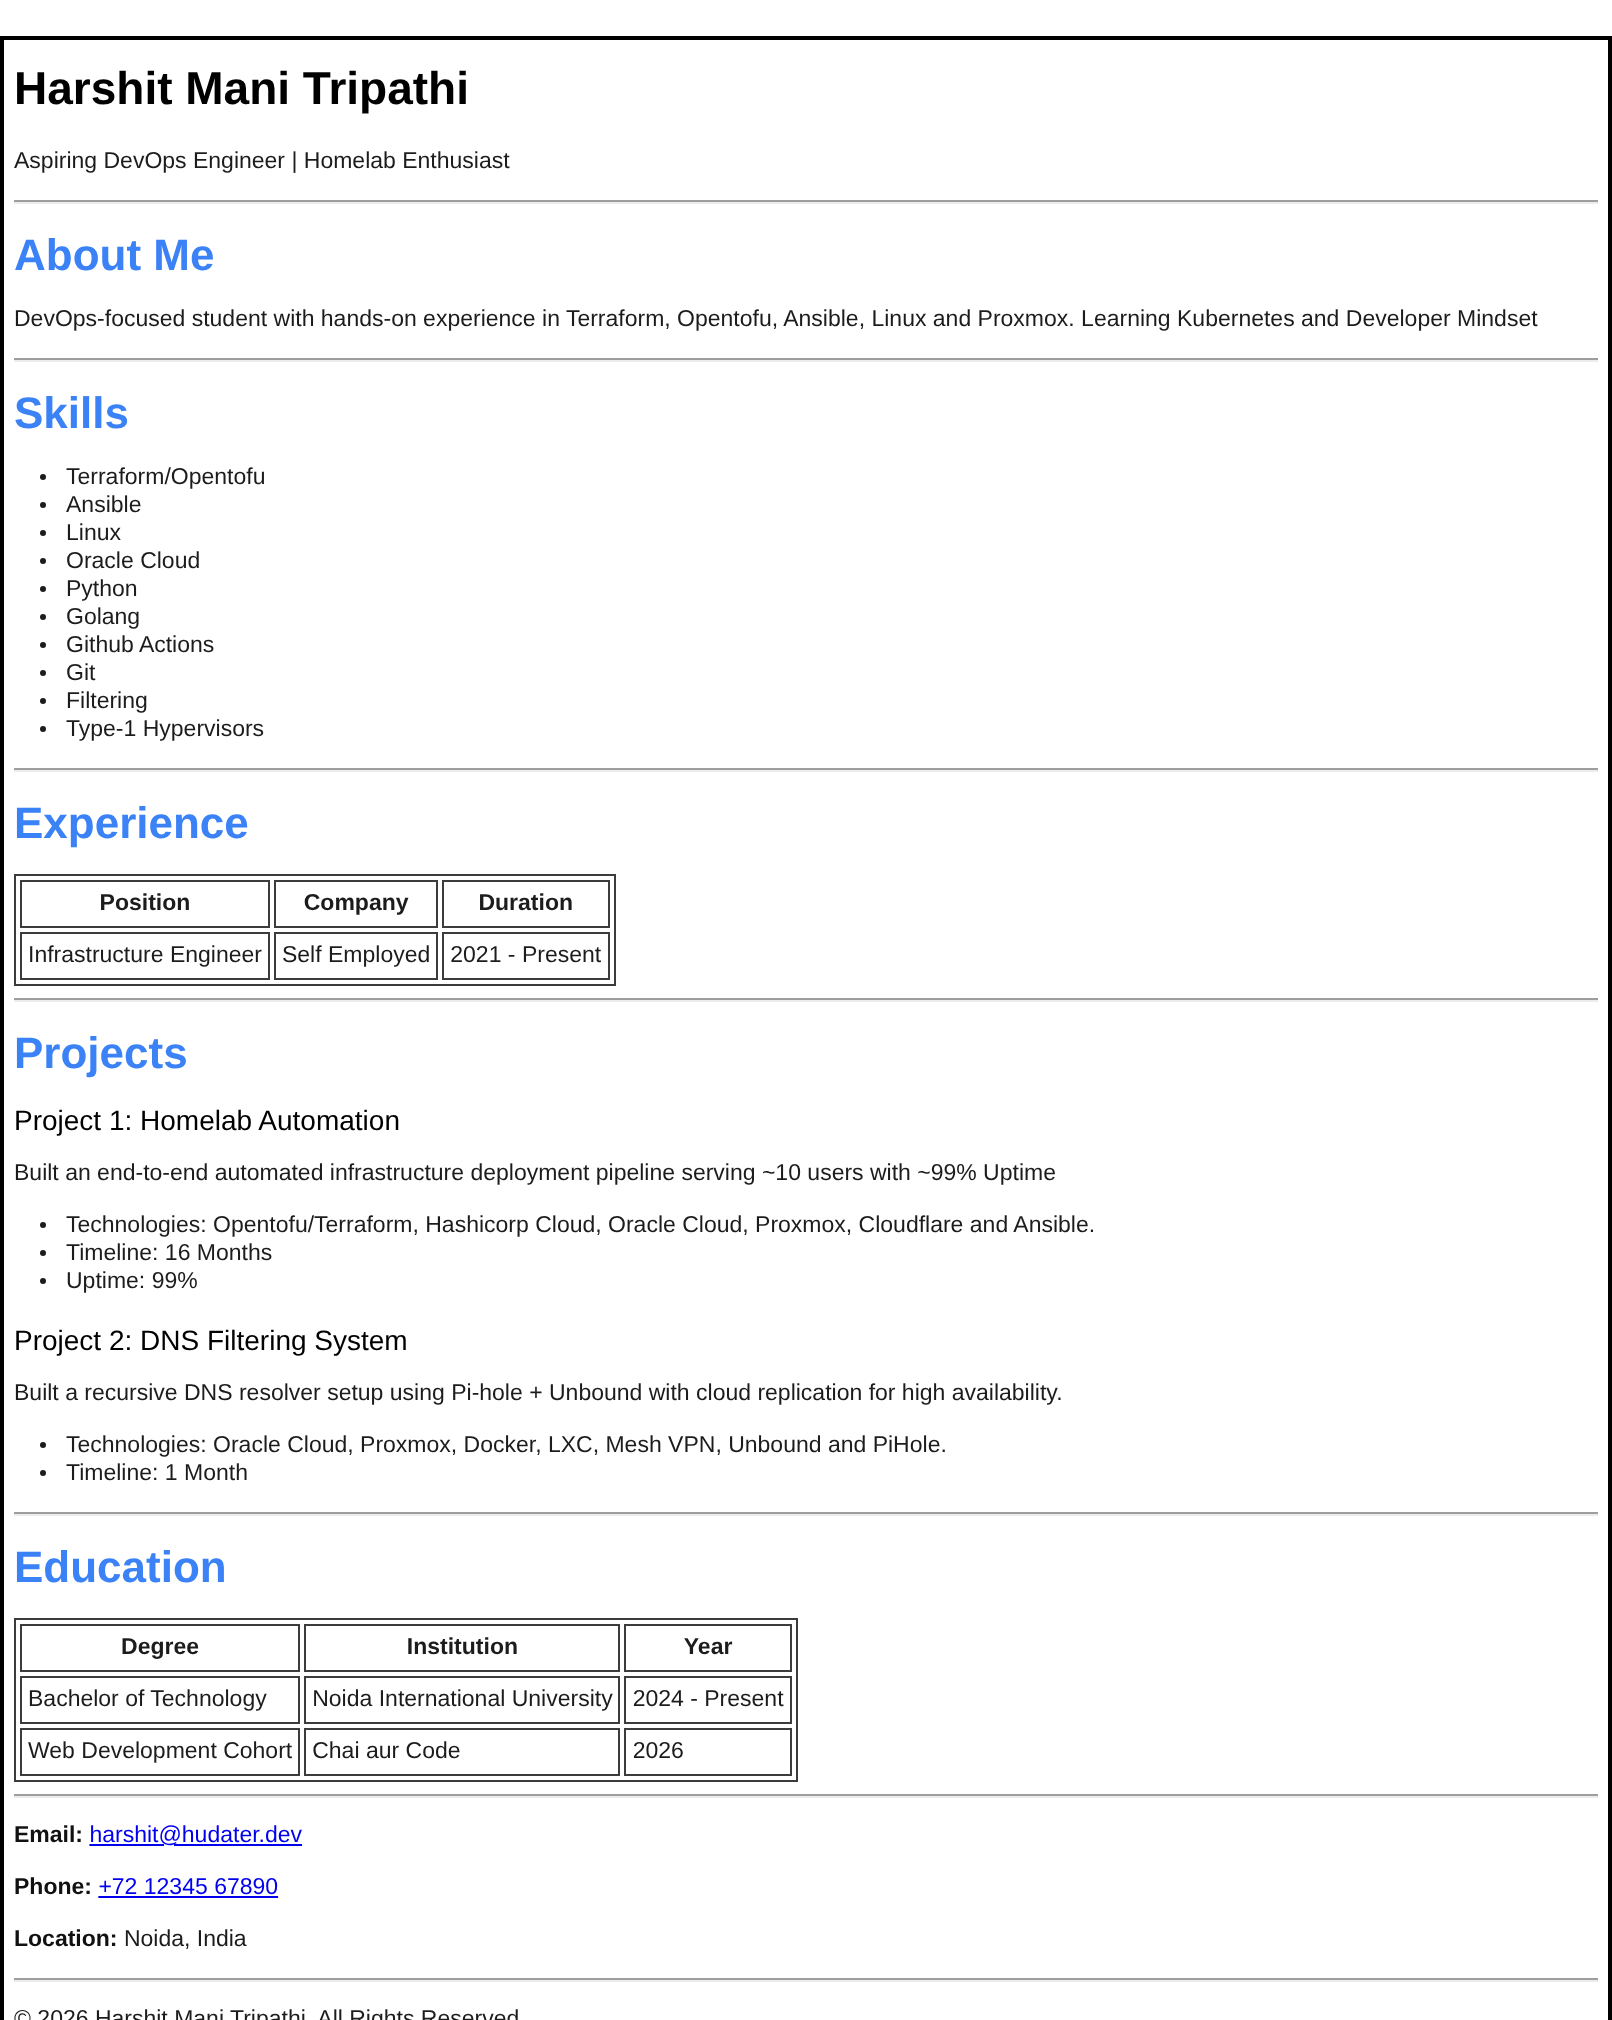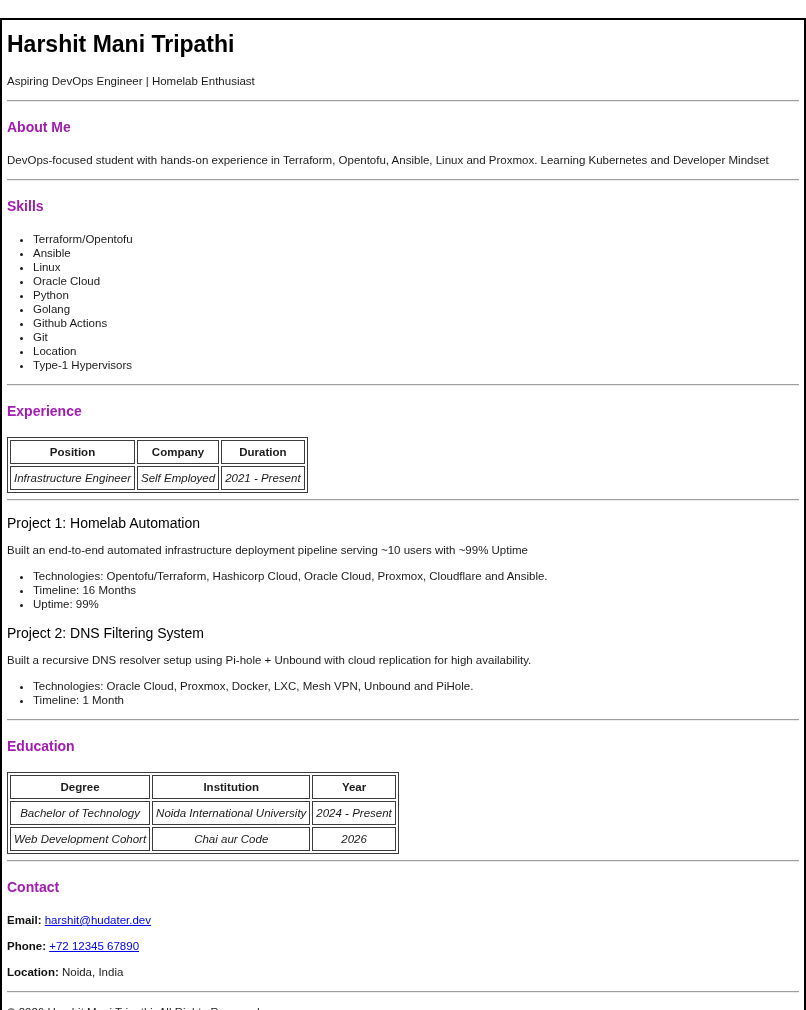--- a/index.html
+++ b/index.html
@@ -11,42 +11,42 @@
     background: #fff;
     padding: 4px 5px;
     overflow: hidden;
     font-family: "Liberation Sans", "DejaVu Sans", sans-serif;
     font-size: 11.5px;
     line-height: 14px;
     color: #1c1c1c;
     margin-top: 18px;
   }
   h1 { font-size: 23px; line-height: 27px; margin: 7px 0 16px; color: #000; font-weight: bold; }
-  h2 { font-size: 14px; line-height: 21px; margin: 15px 0; color: #a21caf; font-weight: bold; }
+  h2 { font-size: 22px; line-height: 21px; margin: 15px 0; color: #3b82f6; font-weight: bold; }
   h3 { font-size: 14px; line-height: 16px; margin: 14px 0 12px; color: #000; font-weight: normal; }
   p  { margin: 12px 0; }
   ul { margin: 12px 0; padding-left: 26px; }
   li { line-height: 14px; }
   hr {
     height: 0;
     border: none;
     border-top: 1px solid #9e9e9e;
     border-bottom: 1px solid #ececec;
     margin: 6px 0;
   }
   table {
     border-collapse: separate;
     border-spacing: 2px;
     border: 1px solid #3c3c3c;
     font-size: 11.5px;
     line-height: 14px;
   }
   th, td { border: 1px solid #3c3c3c; padding: 4px 3px; }
   th { font-weight: bold; text-align: center; }
-  td { text-align: center; font-style: italic; }
+  td { text-align: left; }
   a { color: #0000ee; text-decoration: underline; cursor: pointer; }
   strong { color: #111; }
 </style>
 </head>
 <body>
 
 <div class="page">
 
   <header>
     <h1>Harshit Mani Tripathi</h1>
@@ -66,21 +66,21 @@
     <h2>Skills</h2>
     <ul>
       <li>Terraform/Opentofu</li>
       <li>Ansible</li>
       <li>Linux</li>
       <li>Oracle Cloud</li>
       <li>Python</li>
       <li>Golang</li>
       <li>Github Actions</li>
       <li>Git</li>
-      <li>Location</li>
+      <li>Filtering</li>
       <li>Type-1 Hypervisors</li>
     </ul>
   </section>
 
   <hr>
 
   <section>
     <h2>Experience</h2>
     <table>
       <thead>
@@ -96,20 +96,21 @@
           <td>Self Employed</td>
           <td>2021 - Present</td>
         </tr>
       </tbody>
     </table>
   </section>
 
   <hr>
 
   <section>
+    <h2>Projects</h2>
 
     <h3>Project 1: Homelab Automation</h3>
     <p>Built an end-to-end automated infrastructure deployment pipeline serving ~10 users with ~99% Uptime</p>
     <ul>
       <li>Technologies: Opentofu/Terraform, Hashicorp Cloud, Oracle Cloud, Proxmox, Cloudflare and Ansible.</li>
       <li>Timeline: 16 Months</li>
       <li>Uptime: 99%</li>
     </ul>
 
     <h3>Project 2: DNS Filtering System</h3>
@@ -143,21 +144,20 @@
           <td>Chai aur Code</td>
           <td>2026</td>
         </tr>
       </tbody>
     </table>
   </section>
 
   <hr>
 
   <section>
-    <h2>Contact</h2>
     <p>
       <strong>Email:</strong>
       <a href="#">harshit@hudater.dev</a>
     </p>
     <p>
       <strong>Phone:</strong>
       <a href="#">+72 12345 67890</a>
     </p>
     <p>
       <strong>Location:</strong>

